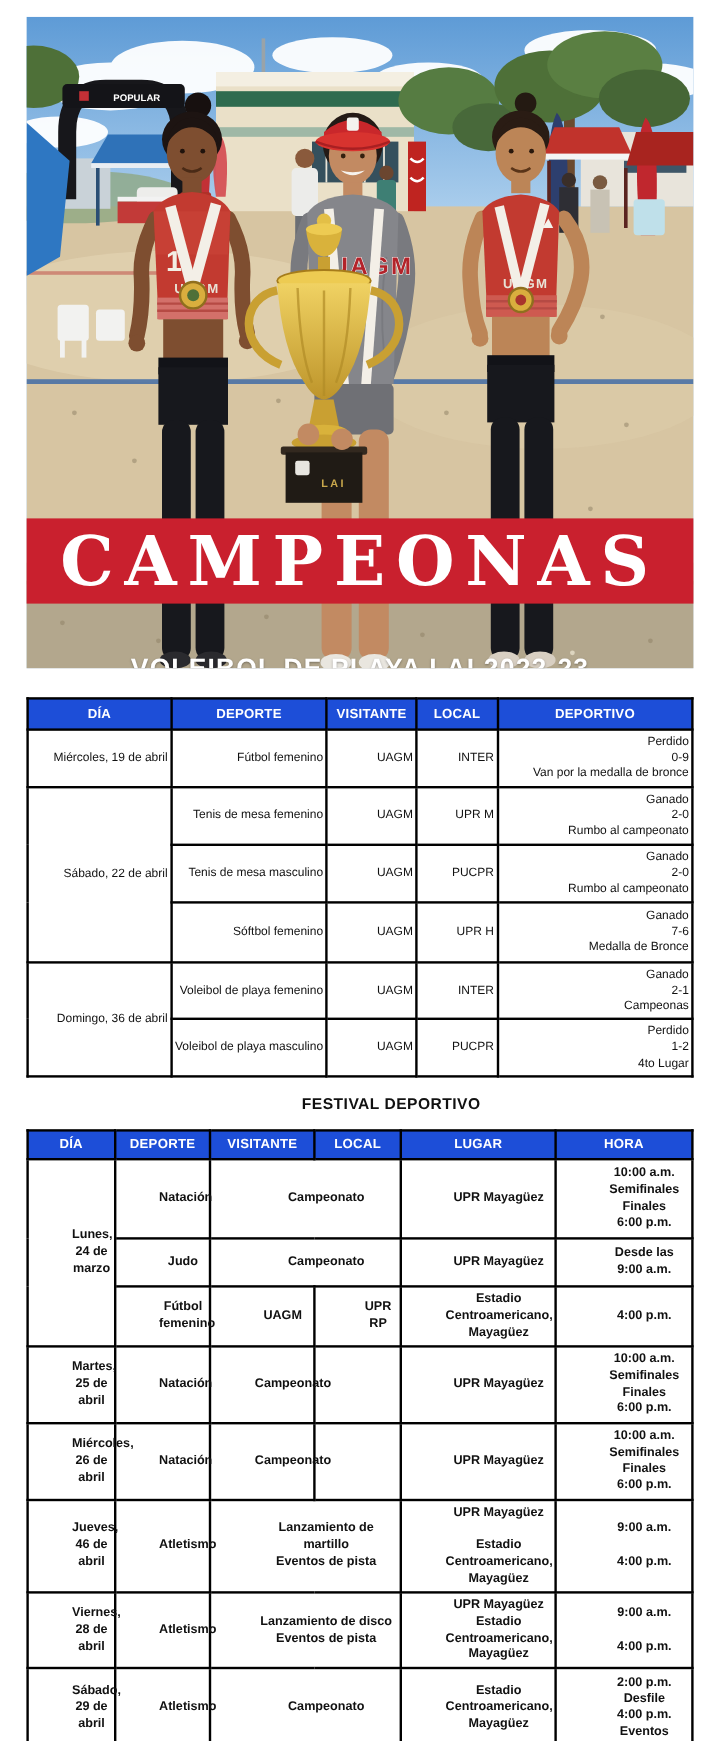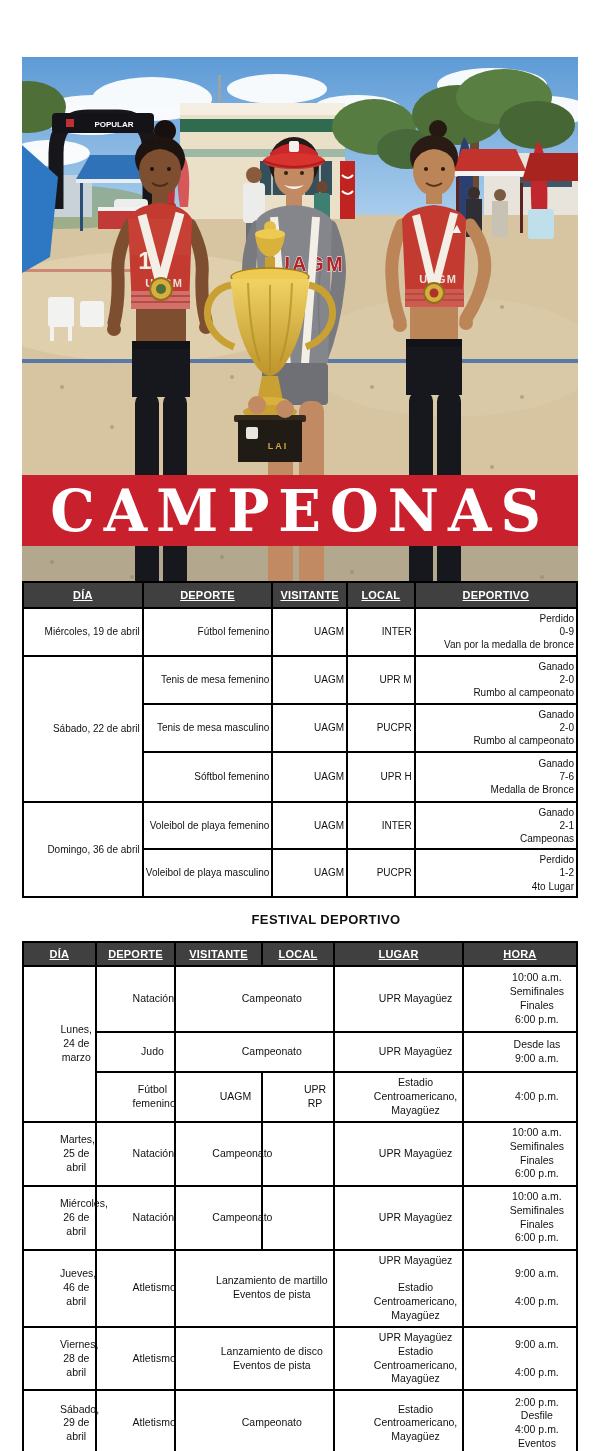--- a/index.html
+++ b/index.html
@@ -1,38 +1,38 @@
 <!DOCTYPE html>
 <html><head>
 <meta charset="utf-8">
 <style>
   html,body{margin:0;padding:0;background:#fff;}
   .page{position:relative;width:600px;height:1451px;background:#fff;overflow:hidden;
         font-family:"Liberation Sans", sans-serif;}
   
-  .hero{position:absolute;left:22px;top:14px;width:556px;height:543px;overflow:hidden;background:#cfe2f2;margin-top:43px;}
+  .hero{position:absolute;left:22px;top:14px;width:556px;height:543px;overflow:hidden;background:#cfe2f2;}
   .hero svg{display:block;}
   .banner{position:absolute;left:0;top:418px;width:556px;height:71px;background:#C9202E;
           display:flex;align-items:center;justify-content:center;}
   .banner-text{font-family:"DejaVu Serif", serif;font-weight:bold;font-size:56px;color:#fff;
                letter-spacing:9px;line-height:1;transform:scaleY(1.02);}
   .subtitle{position:absolute;left:0;top:521px;width:556px;height:44px;display:flex;
             align-items:center;justify-content:center;color:#fff;font-weight:bold;
             font-size:22px;letter-spacing:1px;text-shadow:0 1px 2px rgba(0,0,0,.35);}
   
   table{border-collapse:collapse;table-layout:fixed;}
   .t1{position:absolute;left:22px;top:581px;width:556px;}
   .t2{position:absolute;left:22px;top:941px;width:556px;}
   th,td{border:2px solid #000;text-align:center;vertical-align:middle;}
-  th{background:#404040;color:#fff;font-size:11px;font-weight:bold;letter-spacing:.2px;text-decoration:underline;}
+  th{background:#1d4ed8;color:#fff;font-size:11px;font-weight:bold;letter-spacing:.2px;}
   .t1 th{height:22px;}
   .t2 th{height:20px;}
   td{font-size:10px;color:#111;padding:3px 2px;line-height:1.32;white-space:pre-line;}
   .t1 td{font-weight:normal;text-align:right;}
-  .t2 td{font-weight:normal;font-size:10.5px;padding-left:36px;}
+  .t2 td{font-weight:bold;font-size:10.5px;padding-left:36px;}
   td.nowrap{white-space:nowrap;}
   .rh40{height:40px}.rh42{height:42px}.rh46{height:46px}.rh48{height:48px}.rh50{height:50px}
   .rh58{height:58px}.rh60{height:60px}.rh64{height:64px}.rh66{height:66px}
   .fest-title{position:absolute;left:0;top:912px;width:600px;text-align:center;
               font-weight:bold;font-size:13px;color:#111;letter-spacing:.4px;margin-left:26px;}
 </style>
 </head>
 <body>
 
 <div class="page">

